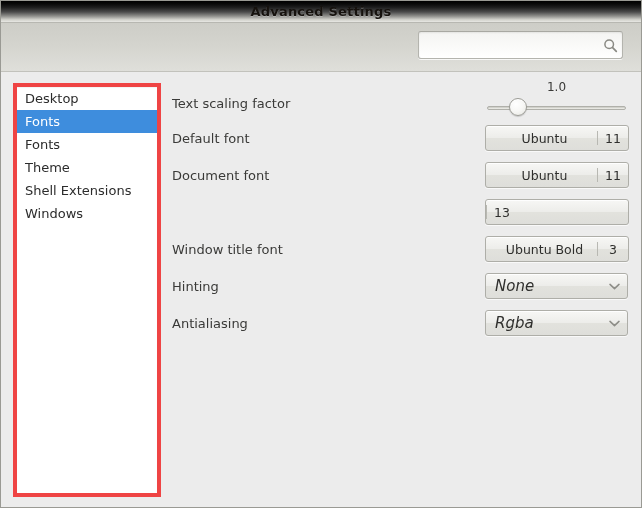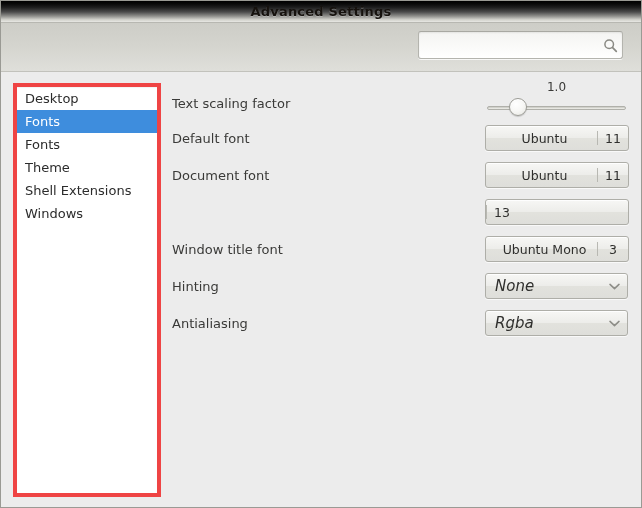--- a/index.html
+++ b/index.html
@@ -357,21 +357,21 @@
             <span class="gbutton-sep"></span>
             <span class="gbutton-size">13</span>
           </div>
         </div>
       </div>
 
       <div class="row">
         <div class="row-label">Window title font</div>
         <div class="row-control">
           <div class="gbutton">
-            <span class="gbutton-name">Ubuntu Mono</span>
+            <span class="gbutton-name">Ubuntu Bold</span>
             <span class="gbutton-sep"></span>
             <span class="gbutton-size">3</span>
           </div>
         </div>
       </div>
 
       <div class="row">
         <div class="row-label">Hinting</div>
         <div class="row-control">
           <div class="gcombo">

